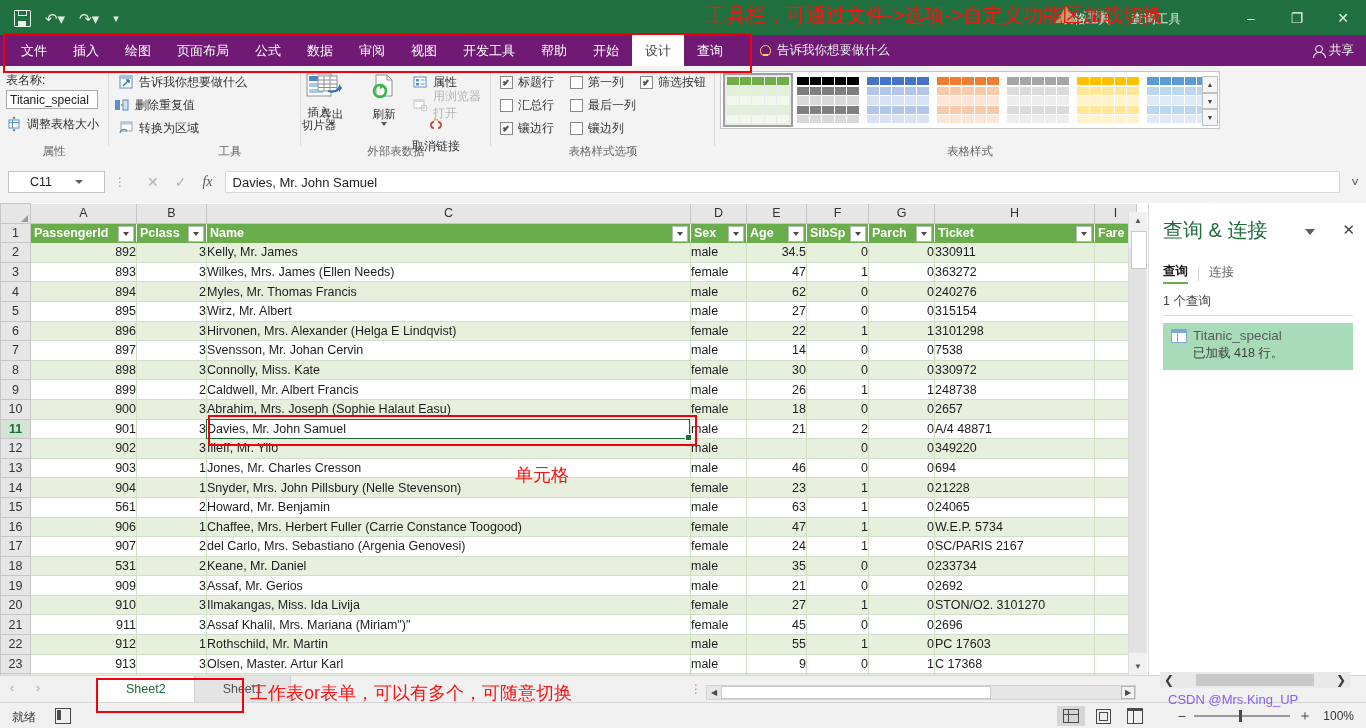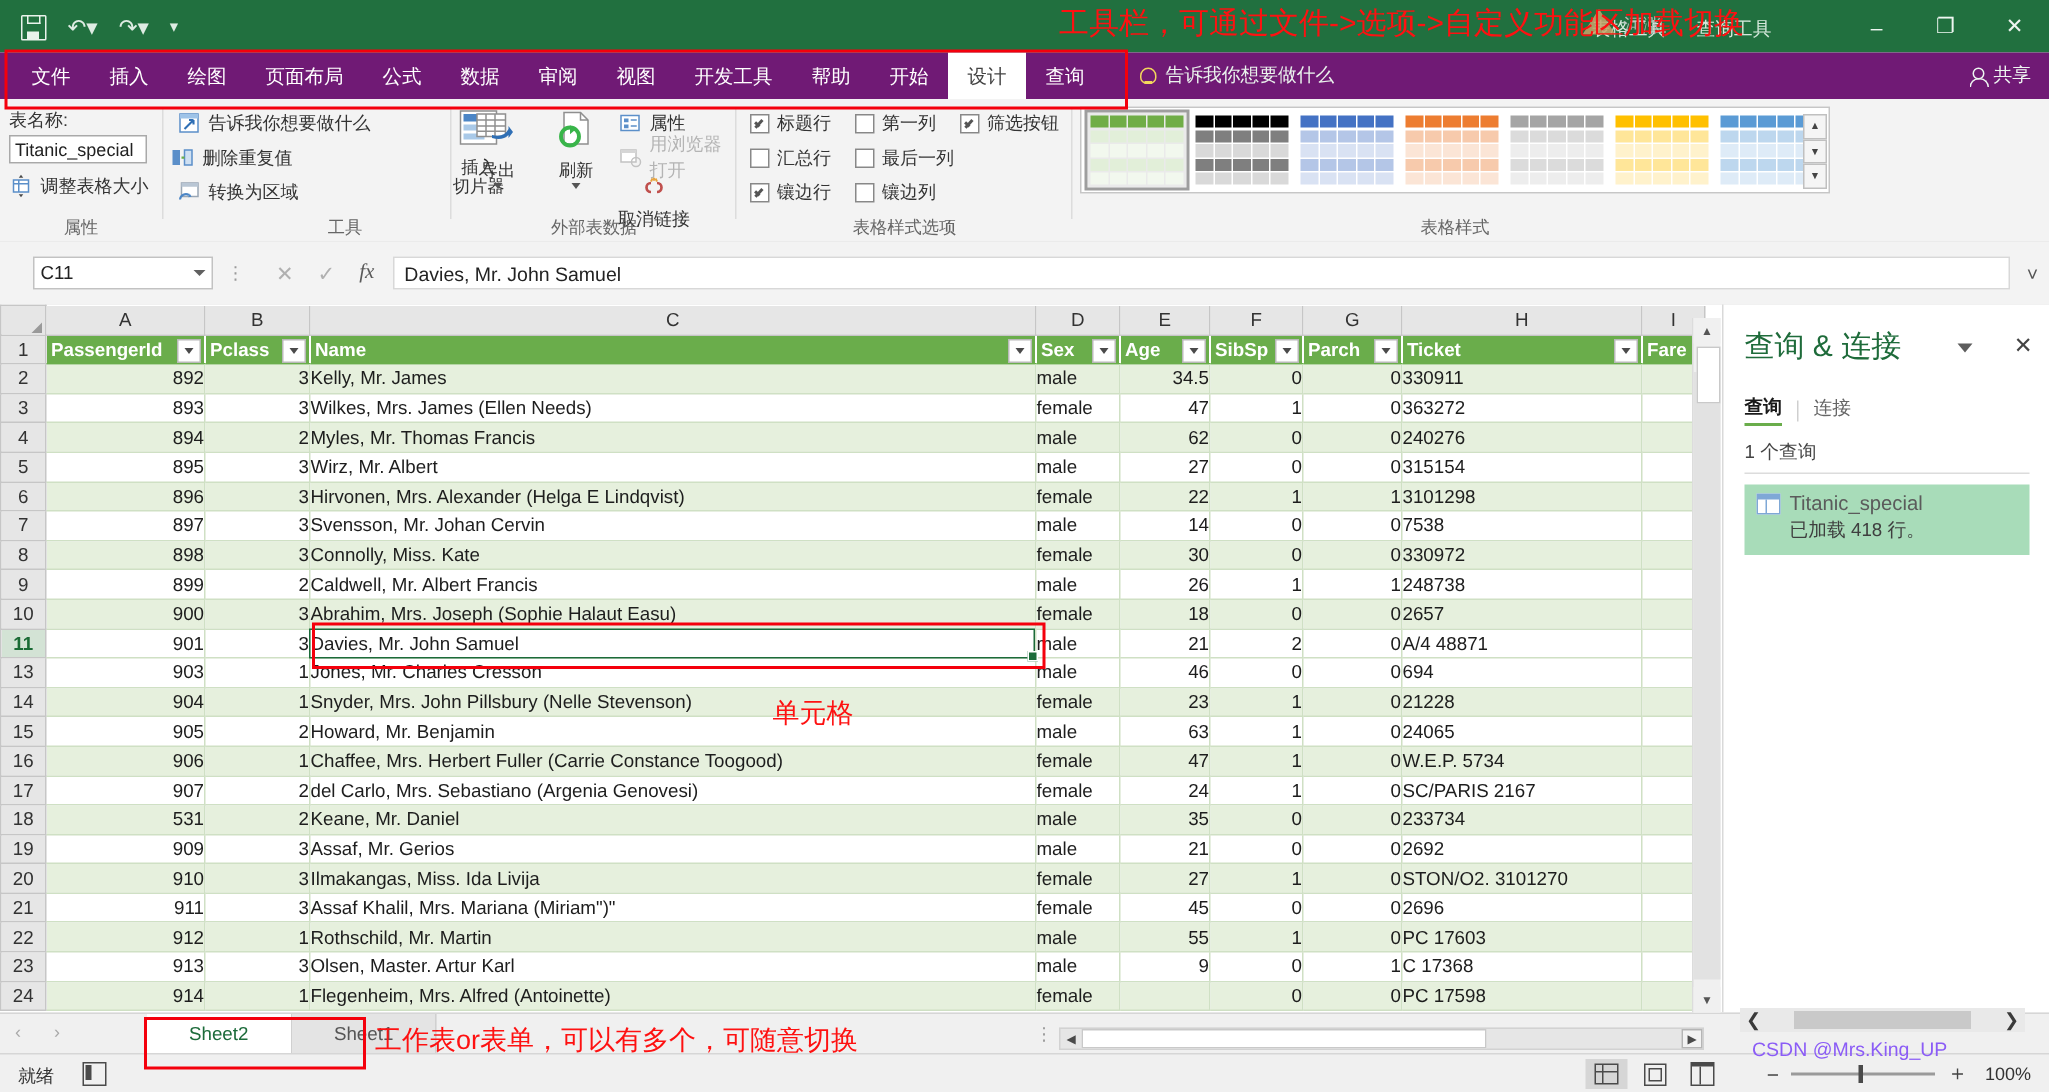--- a/index.html
+++ b/index.html
@@ -71,21 +71,21 @@
   .sw-hdr{height:8px;margin-bottom:2px;display:flex;gap:1px;}
   .sw-hdr i{flex:1;display:block;}
   .sw-body{flex:1;display:flex;flex-direction:column;gap:1px;}
   .sw-body .r{flex:1;display:flex;gap:1px;}
   .sw-body .r i{flex:1;display:block;}
   .gal-scroll{position:absolute;right:3px;top:4px;width:14px;height:50px;display:flex;flex-direction:column;justify-content:space-between;}
   .gal-scroll div{width:14px;height:15px;border:1px solid #c0c0c0;background:#f5f5f5;display:flex;align-items:center;justify-content:center;font-size:7px;color:#444;cursor:pointer;}
 
   
   .fbar{position:absolute;left:0;top:161px;width:1366px;height:42px;background:#f3f3f3;border-bottom:1px solid #d3d3d3;display:flex;align-items:center;}
-  .namebox{margin-left:22px;width:120px;height:22px;border:1px solid #c2c2c2;background:#fff;display:flex;align-items:center;justify-content:space-between;padding:0 4px;box-sizing:border-box;font-size:12.5px;cursor:pointer;}
+  .namebox{margin-left:8px;width:97px;height:22px;border:1px solid #c2c2c2;background:#fff;display:flex;align-items:center;justify-content:space-between;padding:0 21px;box-sizing:border-box;font-size:12.5px;cursor:pointer;}
   .cdown{width:0;height:0;border-left:4px solid transparent;border-right:4px solid transparent;border-top:4px solid #606060;}
   .fdots{margin:0 9px;color:#9a9a9a;font-size:12px;letter-spacing:0;}
   .fbtns{display:flex;align-items:center;gap:16px;padding:0 12px;color:#b0b0b0;font-size:14px;}
   .fbtns .fx{color:#5a5a5a;font-style:italic;font-family:"Liberation Serif",serif;font-size:14px;}
   .finput{flex:1;height:22px;border:1px solid #d8d8d8;background:#fff;margin-right:4px;display:flex;align-items:center;padding:0 7px;box-sizing:border-box;font-size:13px;color:#222;}
   .fb-caret{width:22px;display:flex;align-items:center;justify-content:center;color:#555;}
 
   
   .gridwrap{position:absolute;left:0;top:203px;width:1148px;height:472px;overflow:hidden;background:#fff;}
   table.sheet{border-collapse:collapse;table-layout:fixed;}
@@ -849,20 +849,32 @@
             <td class="dc num">901</td>
             <td class="dc num">3</td>
             <td class="dc txt">Davies, Mr. John Samuel</td>
             <td class="dc txt">male</td>
             <td class="dc num">21</td>
             <td class="dc num">2</td>
             <td class="dc num">0</td>
             <td class="dc txt">A/4 48871</td>
             <td class="dc num"></td>
           </tr>
+          <tr class="band">
+            <td class="rh">12</td>
+            <td class="dc num">902</td>
+            <td class="dc num">3</td>
+            <td class="dc txt">Ilieff, Mr. Ylio</td>
+            <td class="dc txt">male</td>
+            <td class="dc num"></td>
+            <td class="dc num">0</td>
+            <td class="dc num">0</td>
+            <td class="dc txt">349220</td>
+            <td class="dc num"></td>
+          </tr>
           <tr>
             <td class="rh">13</td>
             <td class="dc num">903</td>
             <td class="dc num">1</td>
             <td class="dc txt">Jones, Mr. Charles Cresson</td>
             <td class="dc txt">male</td>
             <td class="dc num">46</td>
             <td class="dc num">0</td>
             <td class="dc num">0</td>
             <td class="dc txt">694</td>
@@ -875,21 +887,21 @@
             <td class="dc txt">Snyder, Mrs. John Pillsbury (Nelle Stevenson)</td>
             <td class="dc txt">female</td>
             <td class="dc num">23</td>
             <td class="dc num">1</td>
             <td class="dc num">0</td>
             <td class="dc txt">21228</td>
             <td class="dc num">8</td>
           </tr>
           <tr>
             <td class="rh">15</td>
-            <td class="dc num">905</td>
+            <td class="dc num">561</td>
             <td class="dc num">2</td>
             <td class="dc txt">Howard, Mr. Benjamin</td>
             <td class="dc txt">male</td>
             <td class="dc num">63</td>
             <td class="dc num">1</td>
             <td class="dc num">0</td>
             <td class="dc txt">24065</td>
             <td class="dc num"></td>
           </tr>
           <tr class="band">

